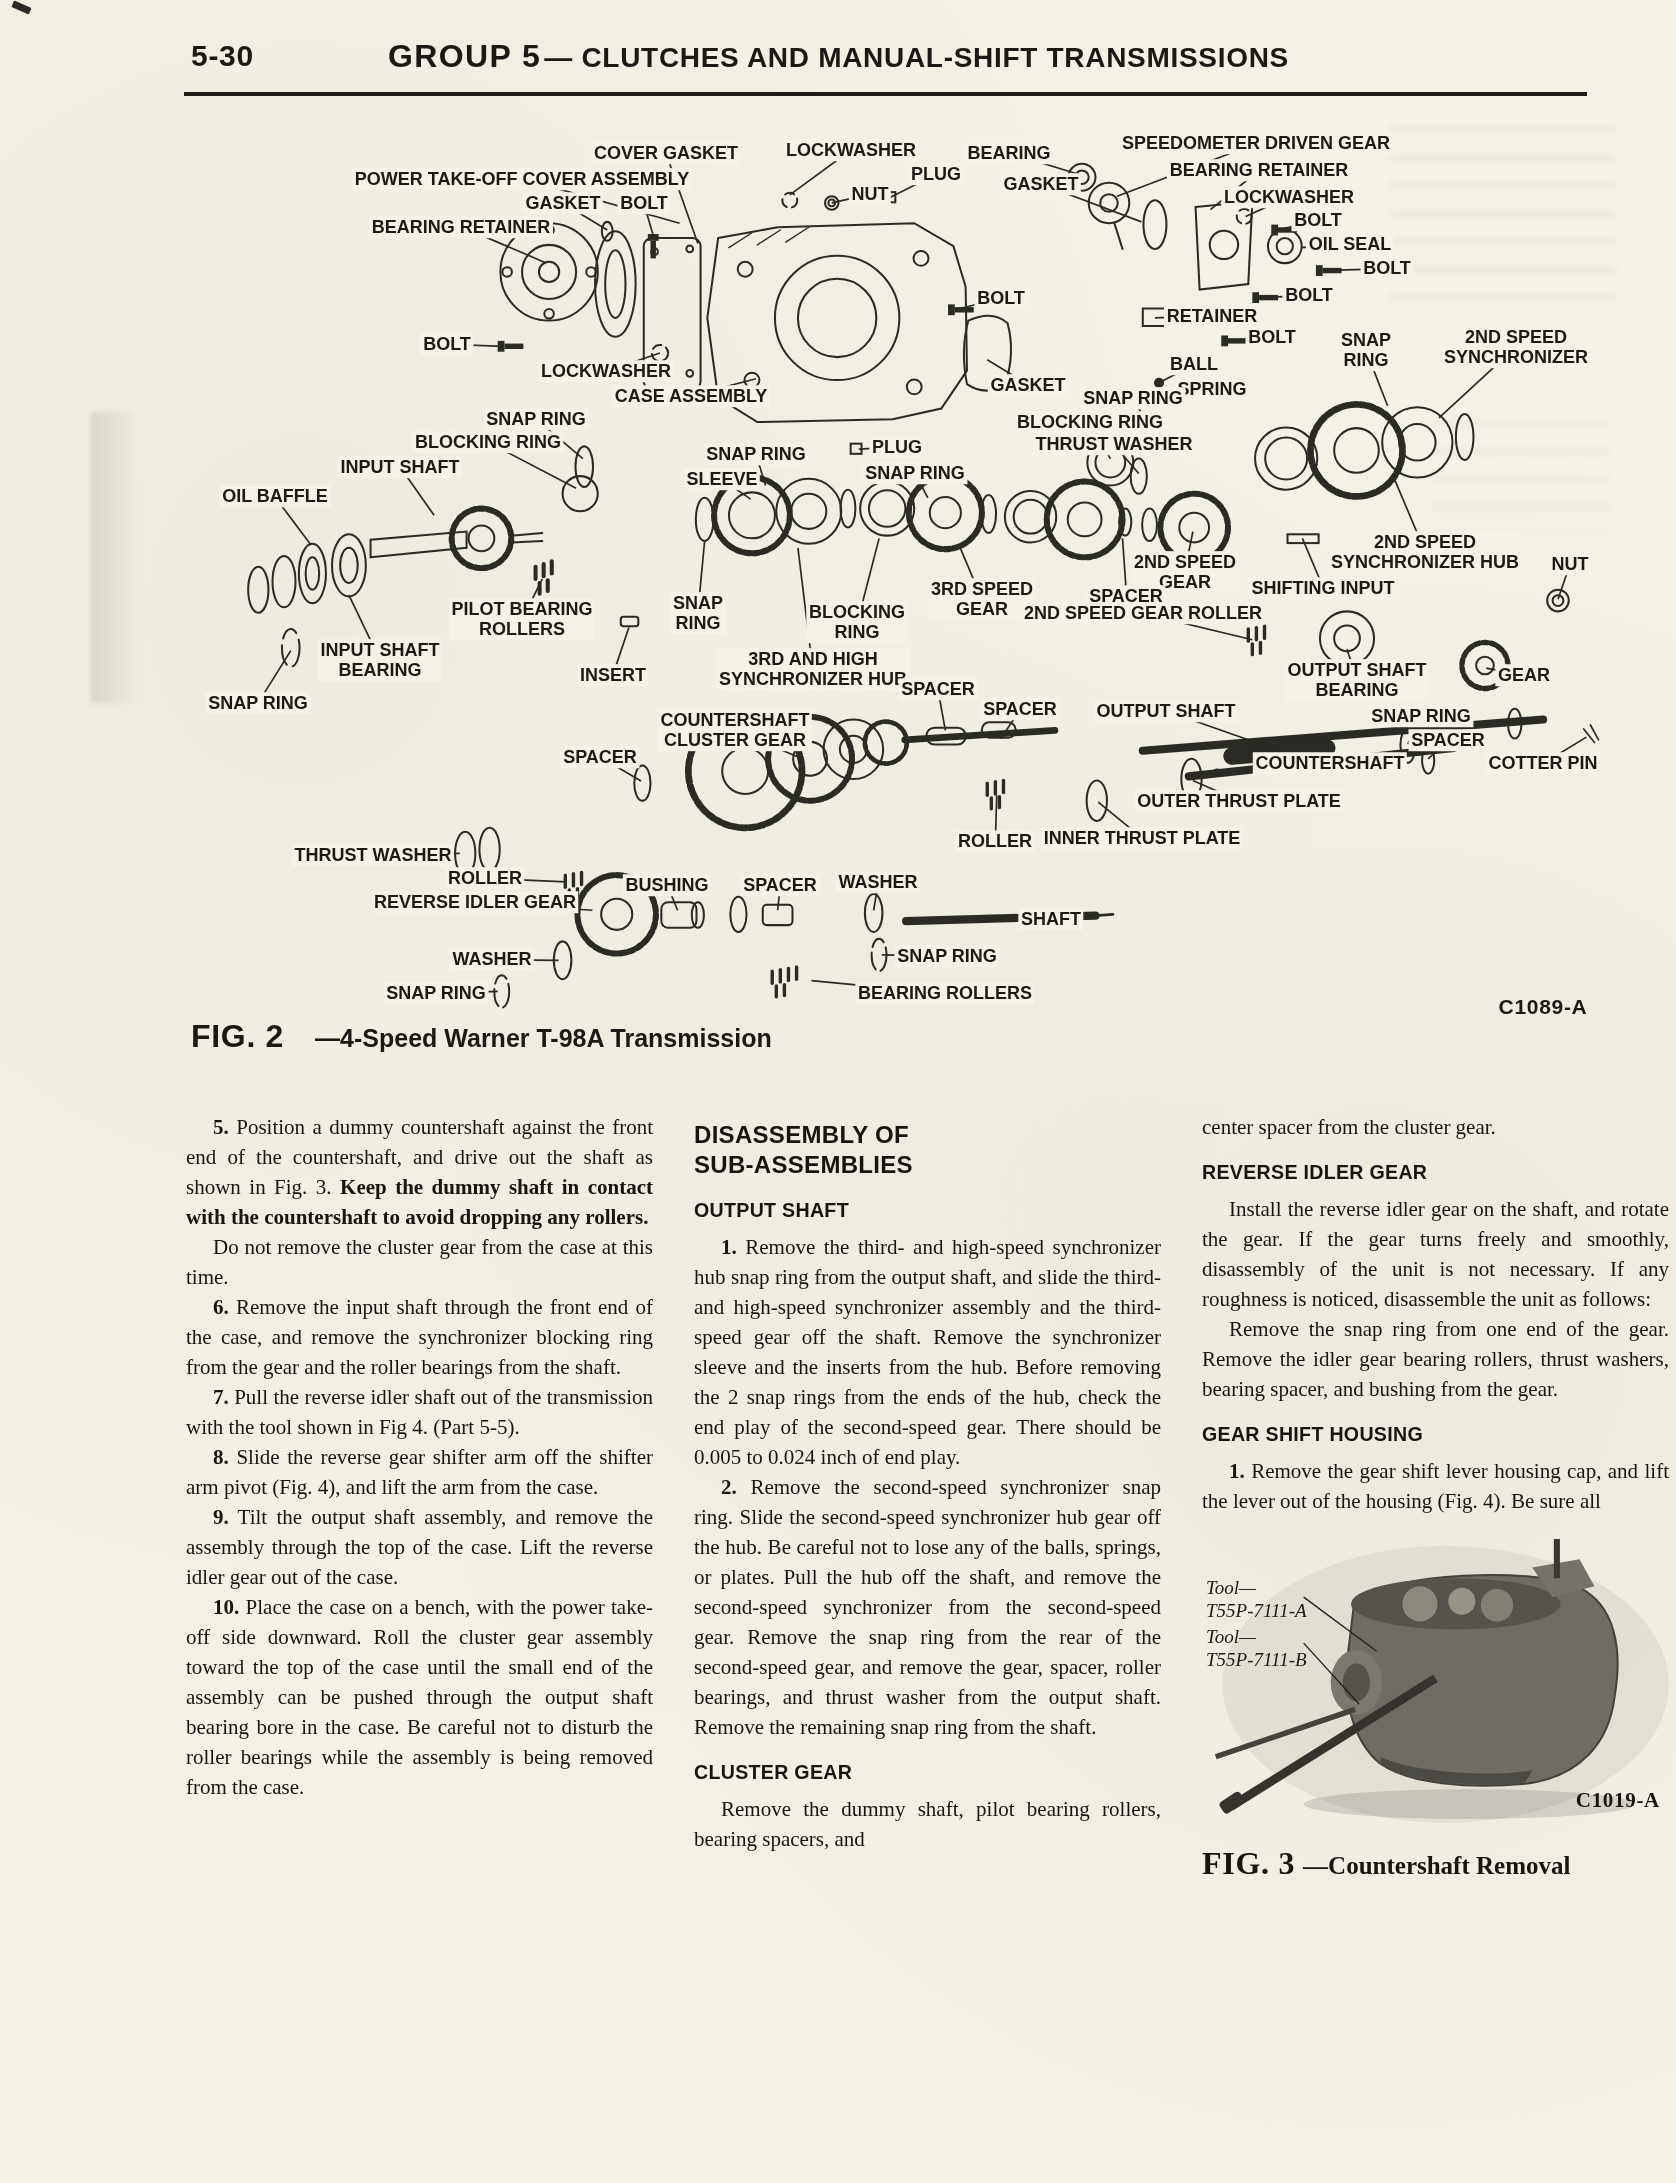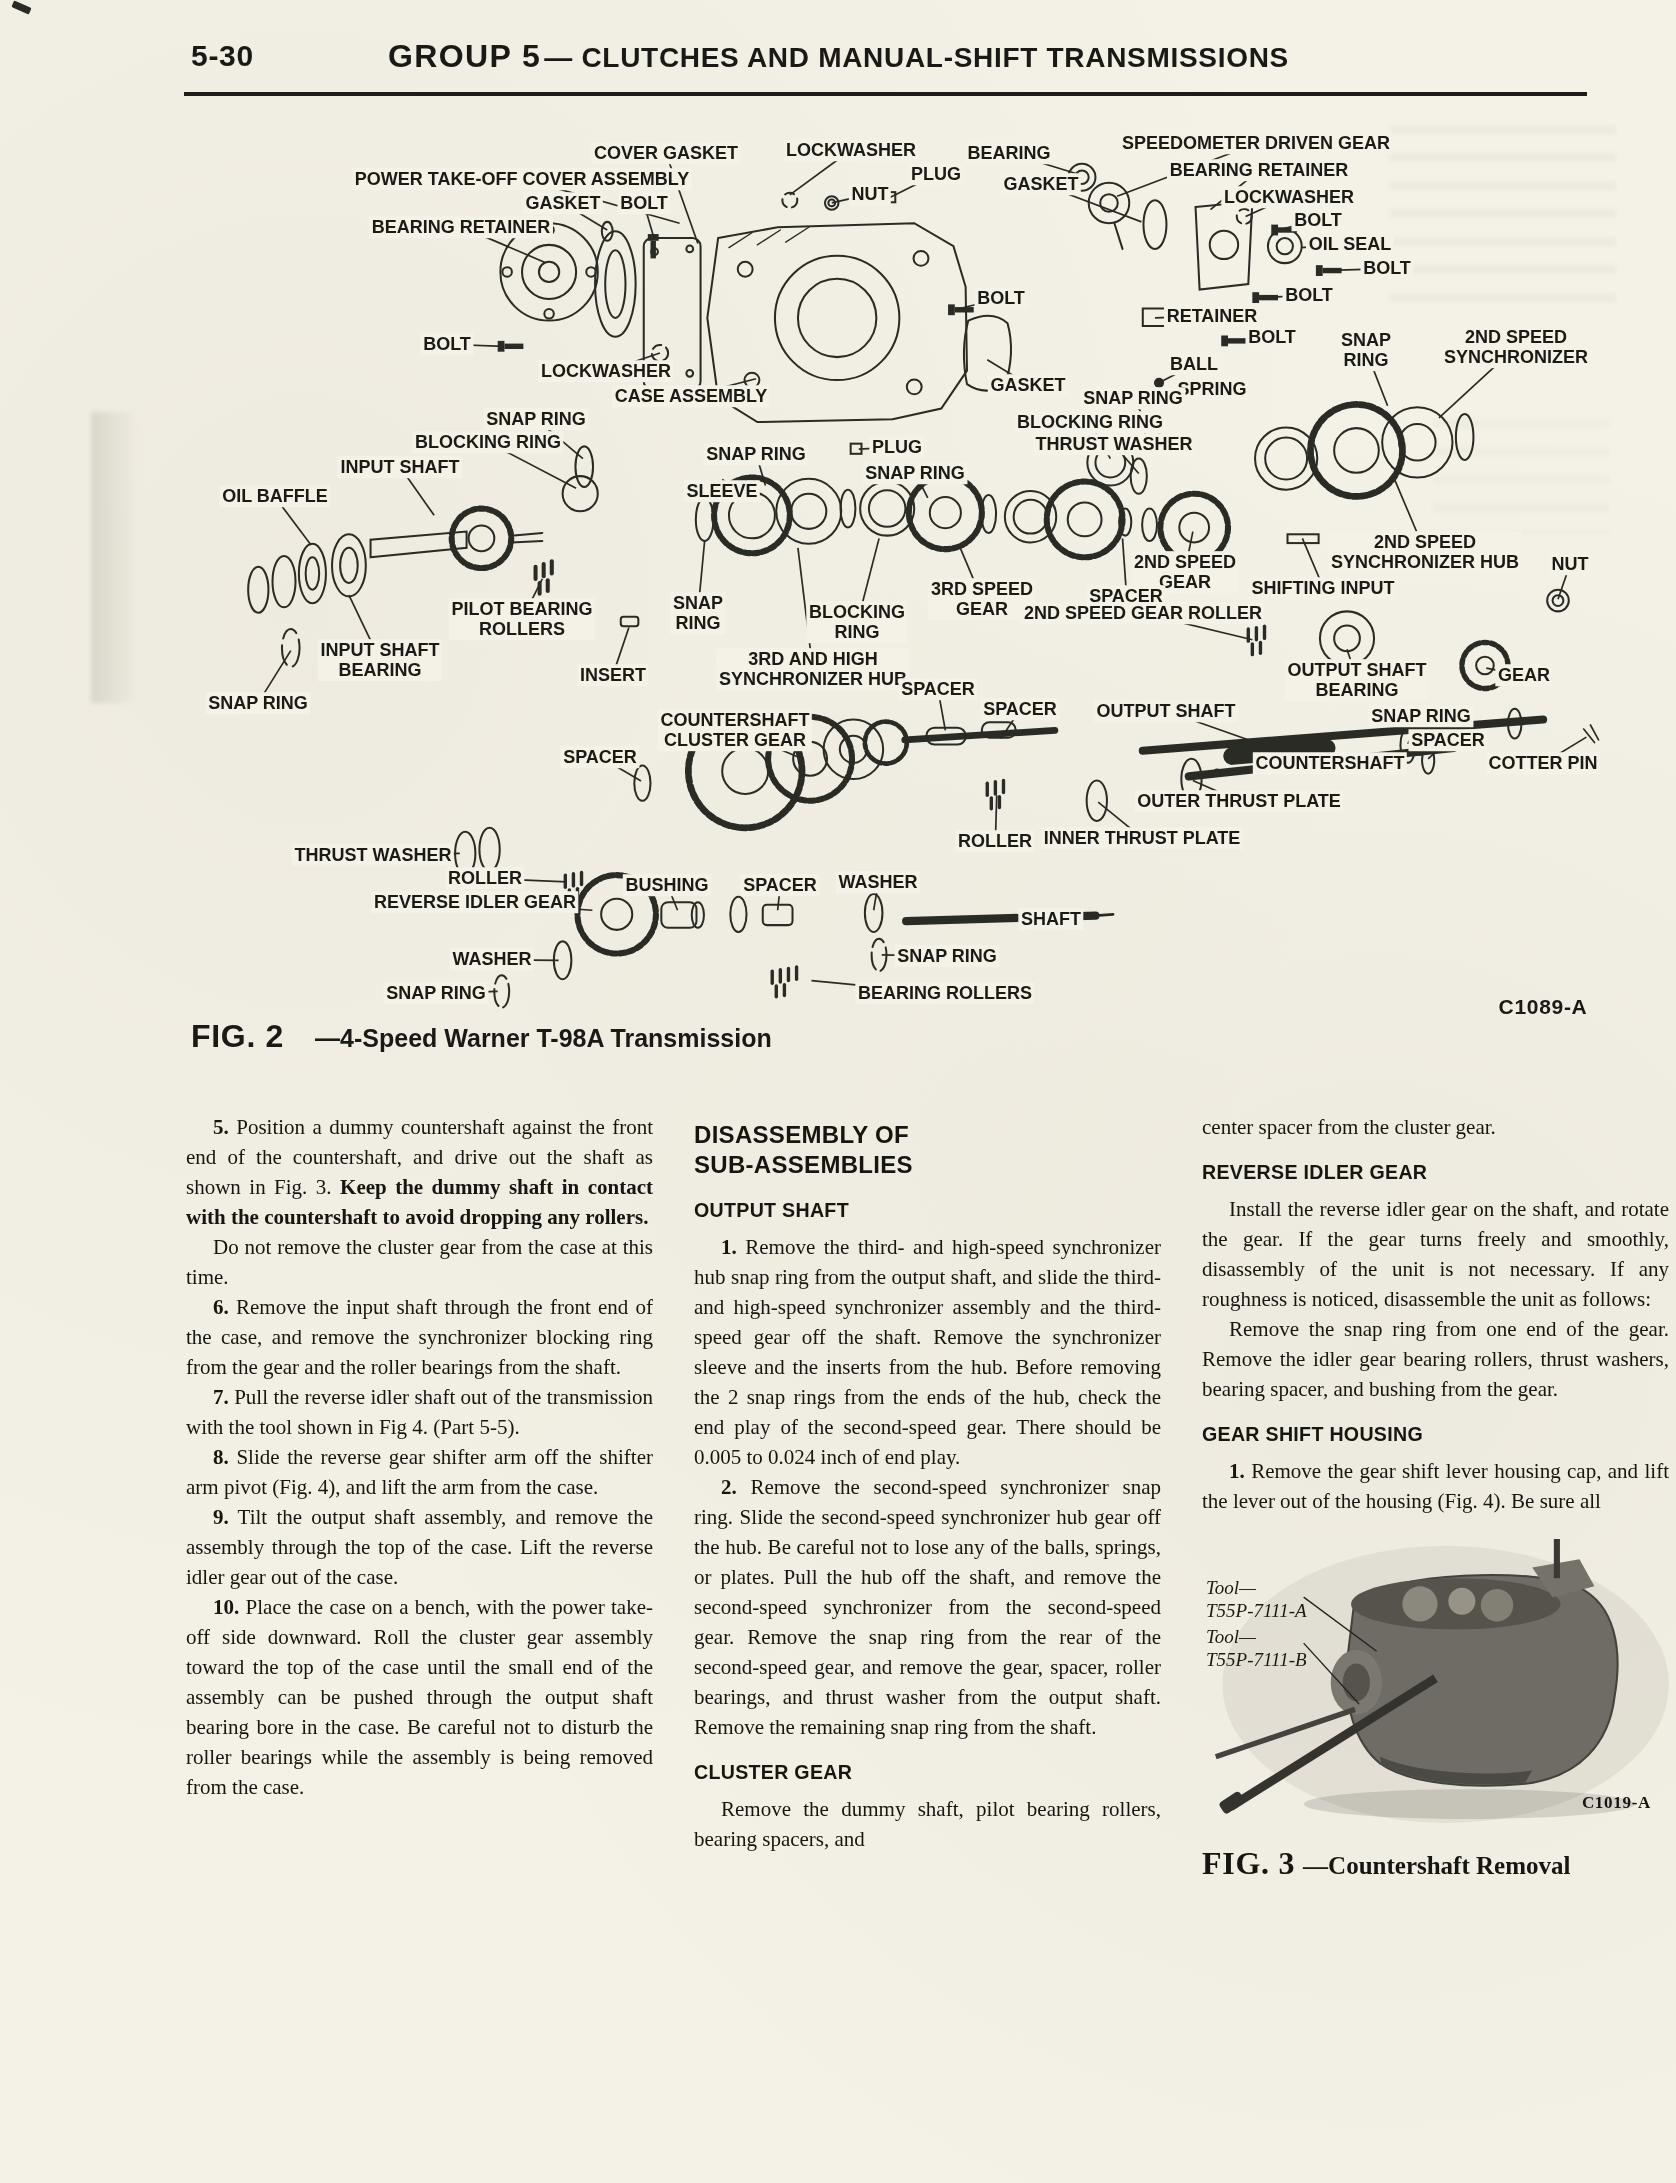--- a/index.html
+++ b/index.html
@@ -37,21 +37,21 @@
     white-space:pre-line;margin:8px 0 12px 0;text-align:left;letter-spacing:0.3px;}
   .h2{font-family:"Liberation Sans",sans-serif;font-weight:bold;font-size:19.6px;margin:16px 0 8px 0;
     text-align:left;letter-spacing:0.3px;}
   
   .photo{position:relative;width:467px;height:284px;margin-top:23px;}
   .photo svg{position:absolute;inset:0;}
   .tool-label{position:absolute;font-family:"Liberation Serif",serif;font-style:italic;
     font-size:19px;line-height:1.2;white-space:pre-line;color:#1b1a15;z-index:4;}
   .tool-a{left:4px;top:38px;}
   .tool-b{left:4px;top:87px;}
-  .photo-code{position:absolute;right:18px;bottom:8px;font-weight:bold;font-size:17px;letter-spacing:0.7px;z-index:4;}
+  .photo-code{position:absolute;right:9px;bottom:8px;font-weight:bold;font-size:21px;letter-spacing:0.7px;z-index:4;}
   .fig3-caption{margin-top:17.6px;}
   
   .ghost{position:absolute;filter:blur(2px);pointer-events:none;}
   .ghost.stripes{background:repeating-linear-gradient(to bottom, rgba(106,98,78,0.09) 0 9.5px, transparent 9.5px 28px);}
   .ghost.streak{background:linear-gradient(to right, rgba(90,85,68,0.14), transparent);}
   .corner-mark{position:absolute;left:12px;top:4px;width:19px;height:6.8px;background:#2a2a26;
     transform:rotate(24deg);border-radius:1.4px;}
 </style>
 </head>
 <body>
@@ -384,21 +384,21 @@
         <span class="fig-label" style="left: 691px; top: 396px;">CASE ASSEMBLY</span>
         <span class="fig-label" style="left: 1028px; top: 385px;">GASKET</span>
         <span class="fig-label" style="left: 1133px; top: 398px;">SNAP RING</span>
         <span class="fig-label" style="left: 536px; top: 419px;">SNAP RING</span>
         <span class="fig-label" style="left: 488px; top: 442px;">BLOCKING RING</span>
         <span class="fig-label" style="left: 1090px; top: 422px;">BLOCKING RING</span>
         <span class="fig-label" style="left: 1114px; top: 444px;">THRUST WASHER</span>
         <span class="fig-label" style="left: 400px; top: 467px;">INPUT SHAFT</span>
         <span class="fig-label" style="left: 756px; top: 454px;">SNAP RING</span>
         <span class="fig-label" style="left: 897px; top: 447px;">PLUG</span>
-        <span class="fig-label" style="left: 722px; top: 479px; margin-top: 12px;">SLEEVE</span>
+        <span class="fig-label" style="left: 722px; top: 479px;">SLEEVE</span>
         <span class="fig-label" style="left: 915px; top: 473px;">SNAP RING</span>
         <span class="fig-label" style="left: 275px; top: 496px;">OIL BAFFLE</span>
         <span class="fig-label" style="left: 1425px; top: 552px;">2ND SPEED
 SYNCHRONIZER HUB</span>
         <span class="fig-label" style="left: 1570px; top: 564px;">NUT</span>
         <span class="fig-label" style="left: 1185px; top: 572px;">2ND SPEED
 GEAR</span>
         <span class="fig-label" style="left: 1323px; top: 588px;">SHIFTING INPUT</span>
         <span class="fig-label" style="left: 522px; top: 619px;">PILOT BEARING
 ROLLERS</span>

